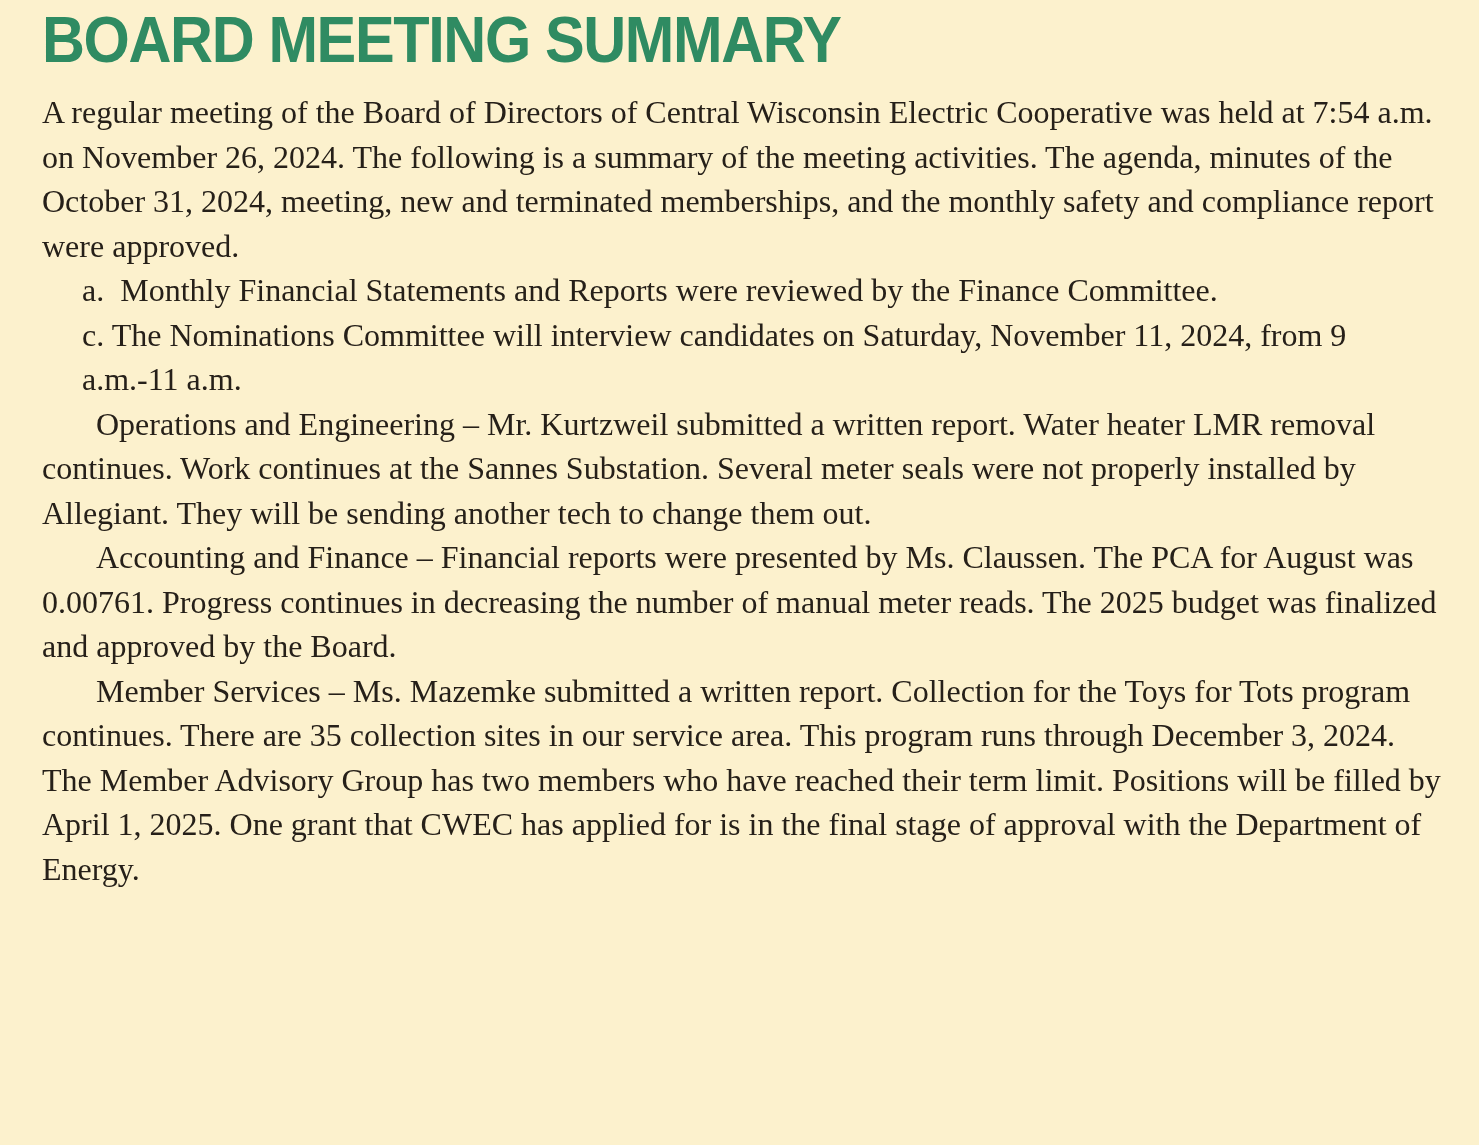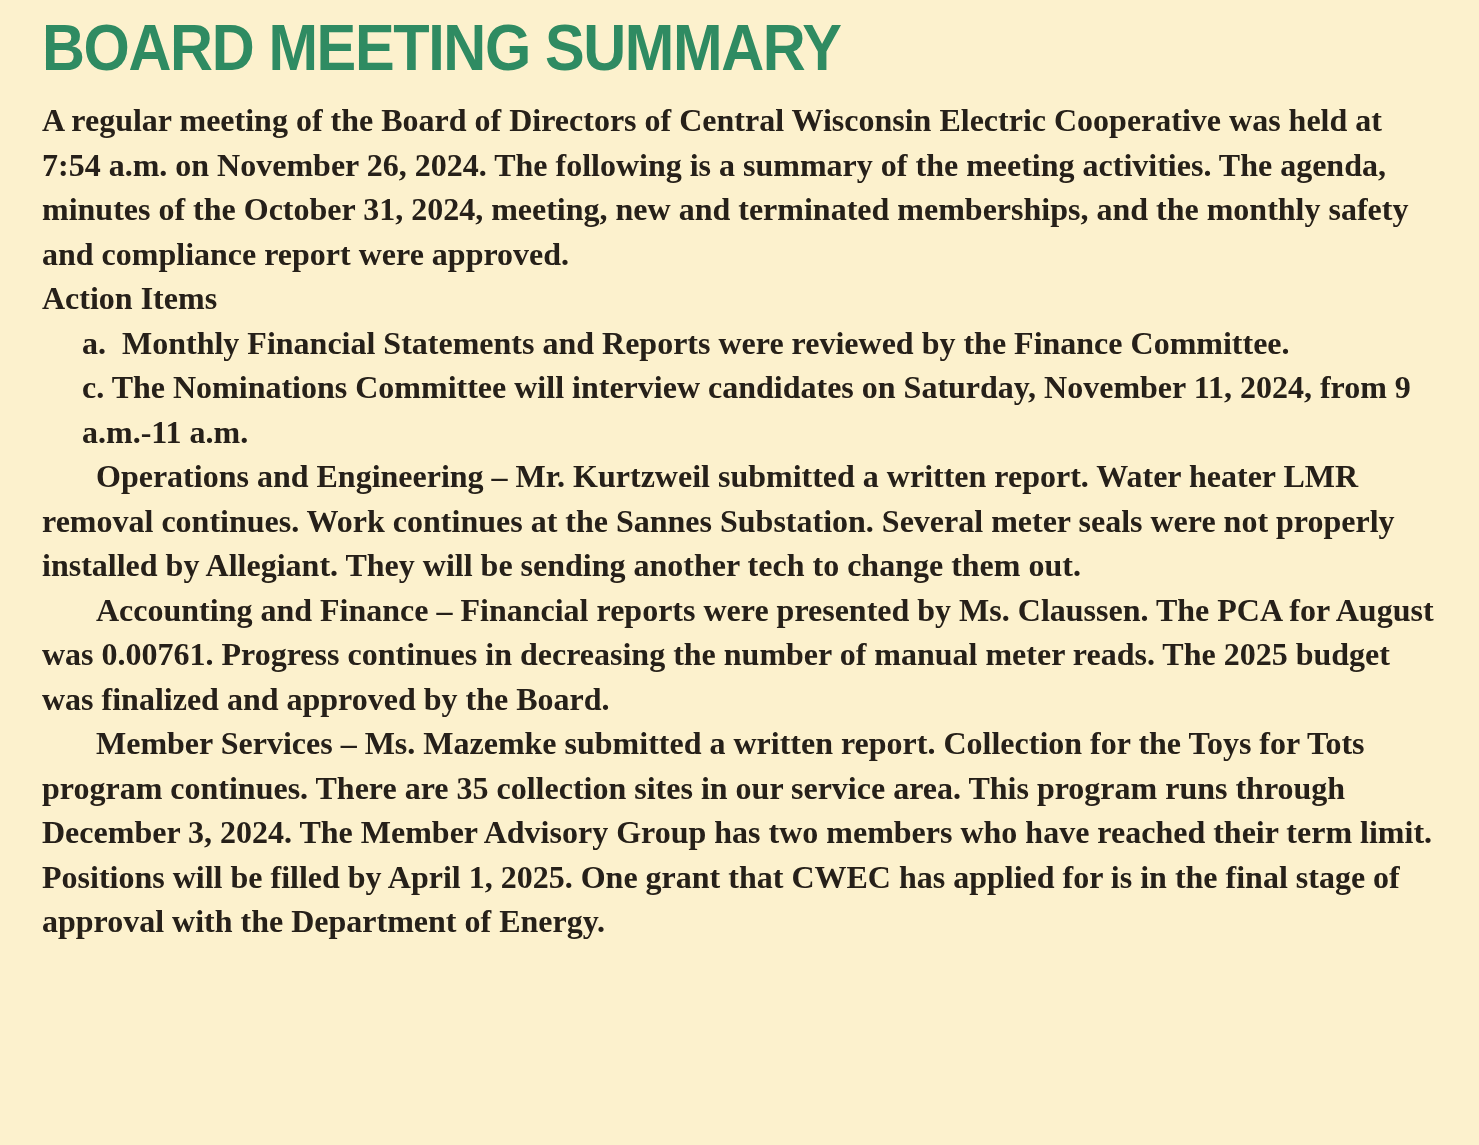--- a/index.html
+++ b/index.html
@@ -8,39 +8,38 @@
   }
   body {
     width: 1479px;
     height: 1145px;
     background: #fcf1cd;
     overflow: hidden;
     font-family: "Liberation Serif", serif;
     color: #262019;
   }
   .doc {
-    padding: 12px 36px 0 42px;
+    padding: 4px 36px 0 42px;
   }
   .title {
     margin: 0;
     font-family: "Liberation Sans", sans-serif;
     font-weight: bold;
     font-size: 64px;
     line-height: 72px;
     letter-spacing: -1.5px;
     color: #2f8b62;
     transform: scaleX(0.93);
     transform-origin: left center;
     white-space: nowrap;
   }
   .body-text {
     margin-top: 14px;
     font-size: 32px;
     line-height: 44.5px;
-    font-weight: bold;
   }
   .body-text p {
     margin: 0;
     padding: 0;
   }
   .action-item {
     margin-left: 40px !important;
     white-space: pre-wrap;
   }
   .report-para {
@@ -54,21 +53,20 @@
 <body>
 
 <div class="doc">
 
   <h1 class="title">BOARD MEETING SUMMARY</h1>
 
   <div class="body-text">
 
     <p>A regular meeting of the Board of Directors of Central Wisconsin Electric Cooperative was held at 7:54 a.m. on November 26, 2024. The following is a summary of the meeting activities. The agenda, minutes of the October 31, 2024, meeting, new and terminated memberships, and the monthly safety and compliance report were approved.</p>
 
-    <p>Action Items</p>
 
     <div>
       <p class="action-item">a.  Monthly Financial Statements and Reports were reviewed by the Finance Committee.</p>
       <p class="action-item">c. The Nominations Committee will interview candidates on Saturday, November 11, 2024, from 9 a.m.-11 a.m.</p>
     </div>
 
     <p class="report-para">Operations and Engineering – Mr. Kurtzweil submitted a written report. Water heater LMR removal continues. Work continues at the Sannes Substation. Several meter seals were not properly installed by Allegiant. They will be sending another tech to change them out.</p>
 
     <p class="report-para">Accounting and Finance – Financial reports were presented by Ms. Claussen. The PCA for August was 0.00761. Progress continues in decreasing the number of manual meter reads. The 2025 budget was finalized and approved by the Board.</p>
 

